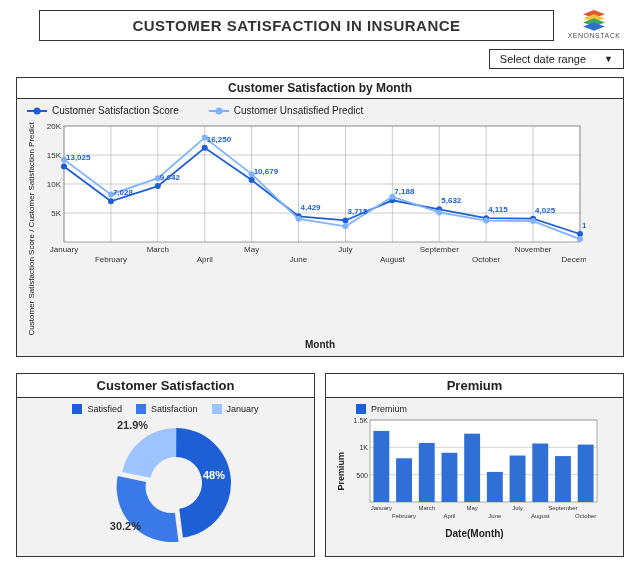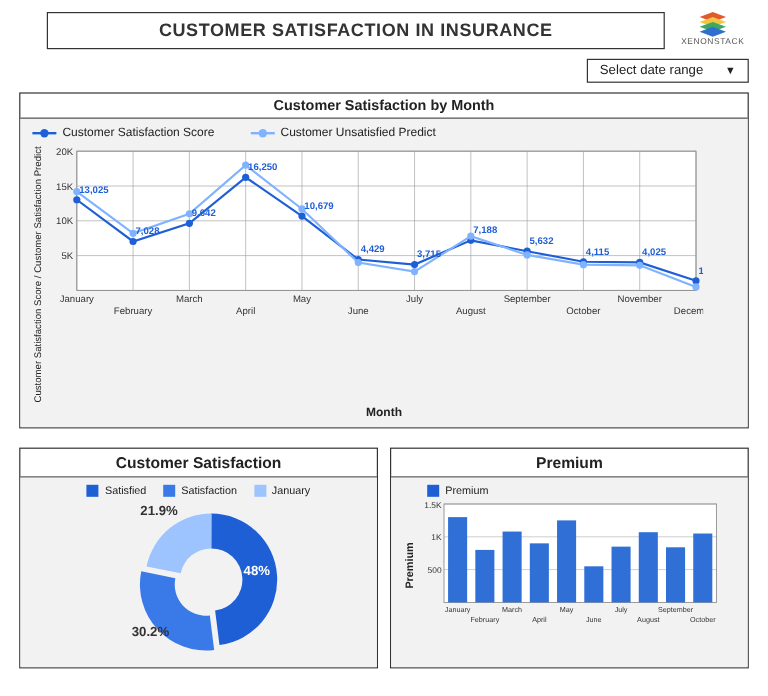--- a/index.html
+++ b/index.html
@@ -213,16 +213,17 @@
               <rect x="163.605" y="39.53333333333333" width="15.889999999999999" height="46.46666666666667" fill="#2f6fd6"></rect>
               <text x="171.54999999999998" y="94" text-anchor="middle" font-size="6" fill="#333">July</text>
               <rect x="186.305" y="27.50666666666666" width="15.889999999999999" height="58.49333333333334" fill="#2f6fd6"></rect>
               <text x="194.25" y="102" text-anchor="middle" font-size="6" fill="#333">August</text>
               <rect x="209.005" y="40.08" width="15.889999999999999" height="45.92" fill="#2f6fd6"></rect>
               <text x="216.95" y="94" text-anchor="middle" font-size="6" fill="#333">September</text>
               <rect x="231.70499999999998" y="28.6" width="15.889999999999999" height="57.4" fill="#2f6fd6"></rect>
               <text x="239.64999999999998" y="102" text-anchor="middle" font-size="6" fill="#333">October</text>
             </svg>
         </div>
+        <div class="xlabel">Date(Month)</div>
       </div>
     </div>
   </div>
 </div>
 
 </body></html>

